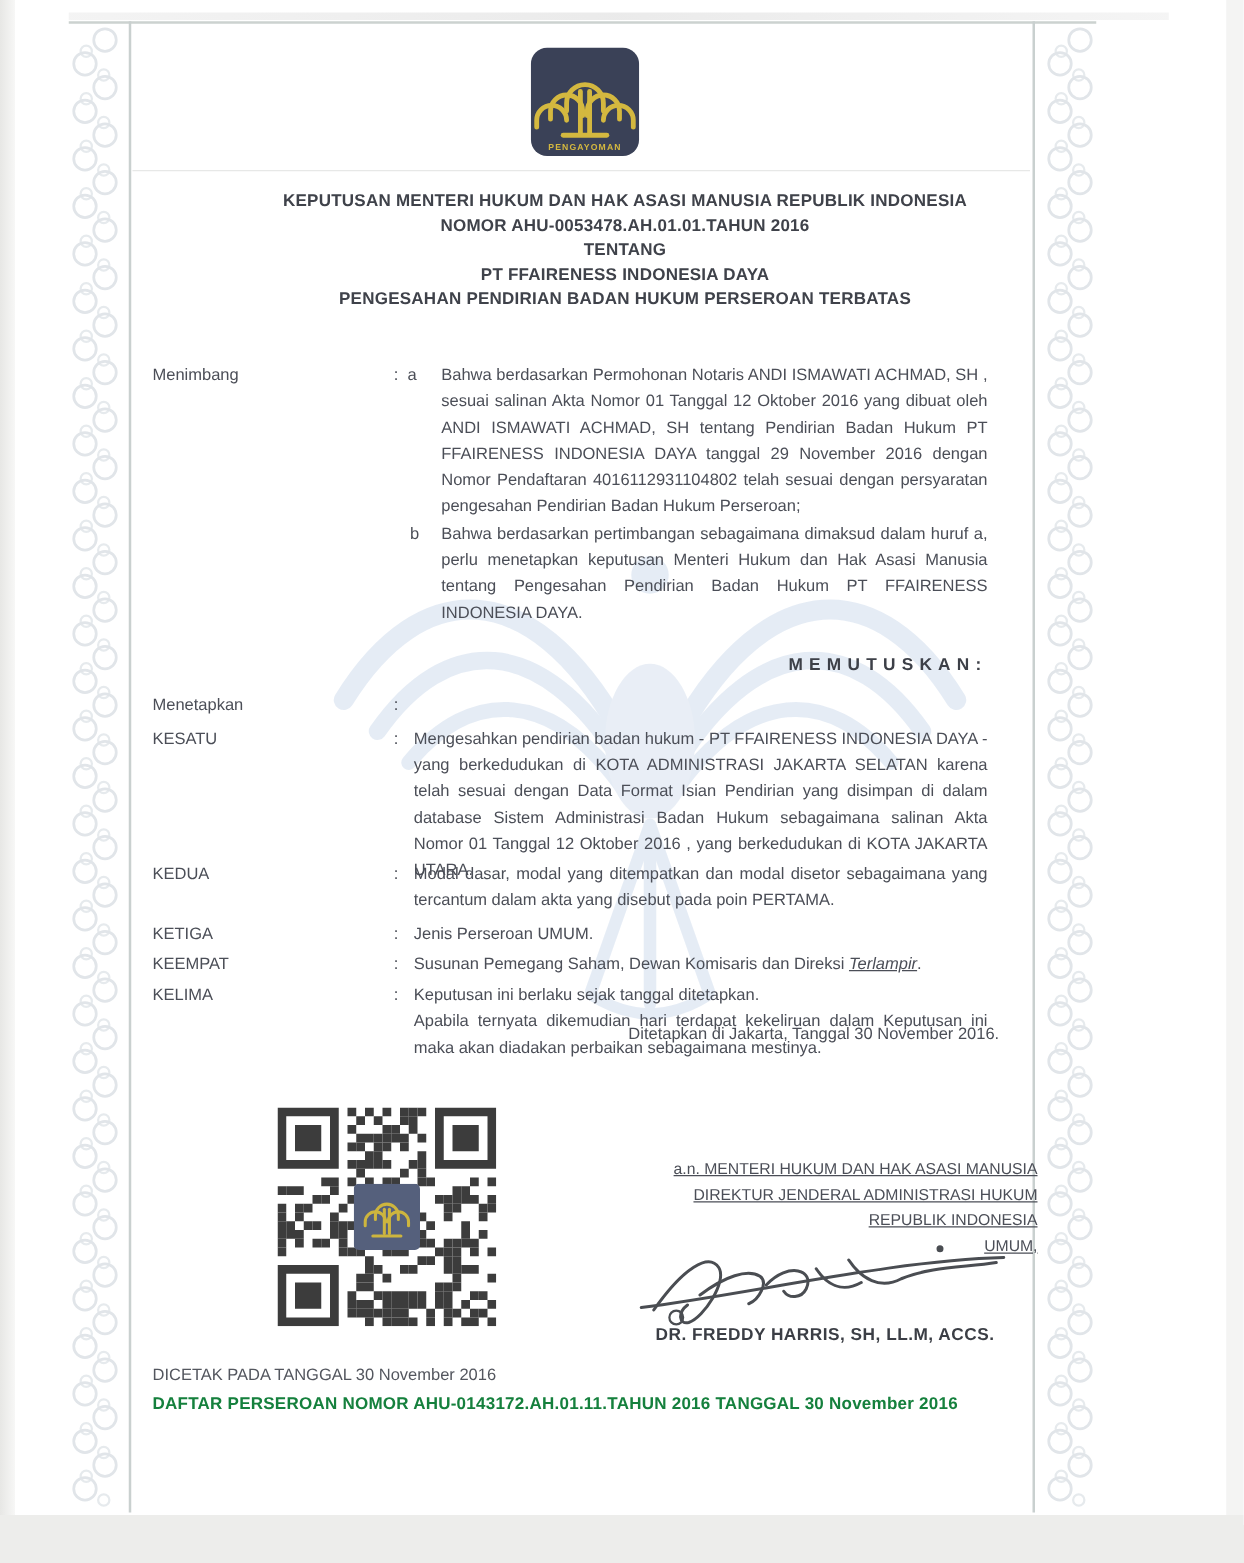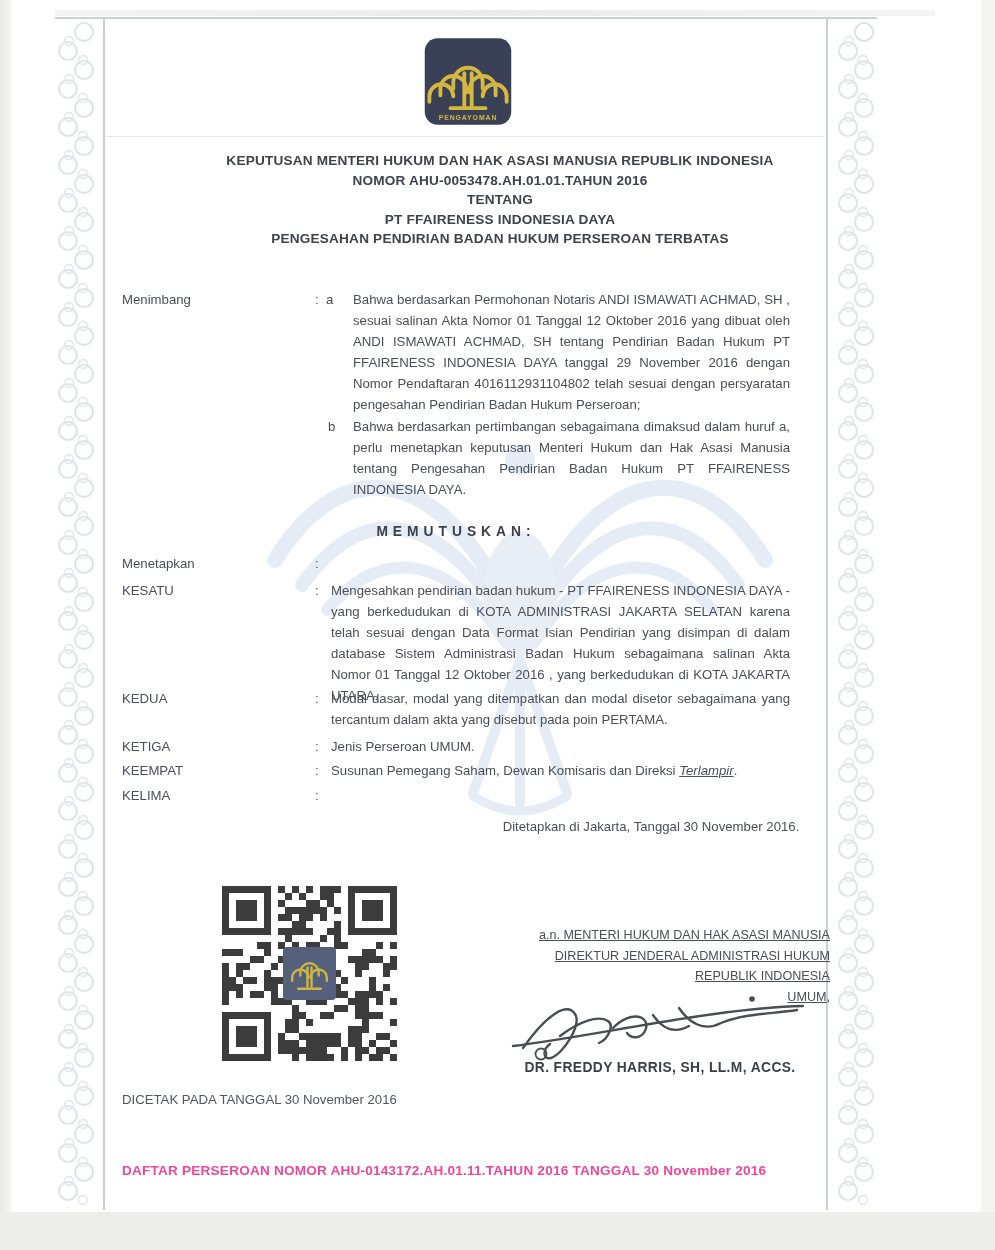--- a/index.html
+++ b/index.html
@@ -42,36 +42,36 @@
   .title-block div { letter-spacing:.2px; }
 
   .row { position:absolute; left:122px; width:668px; display:flex; align-items:flex-start; }
   .lbl { width:193px; flex:none; }
   .mk  { width:38px; flex:none; white-space:pre; }
   .mk-b { padding-left:13px; }
   .colon { width:16px; flex:none; }
   .para { flex:1; text-align:justify; }
   .para-l { flex:1; }
 
-  .memutuskan { position:absolute; left:122px; top:524px; width:668px; text-align:center;
+  .memutuskan { position:absolute; left:122px; top:524px; width:668px; text-align:right;
                 font-weight:bold; color:#3d4048; font-size:13.8px; letter-spacing:5px; }
 
   .ditetapkan { position:absolute; left:495px; top:816px; width:312px; text-align:center; }
 
   .qr-wrap { position:absolute; left:222px; top:886px; width:175px; height:175px; }
   .qr-logo { position:absolute; left:61px; top:61px; width:53px; height:53px; }
 
   .an-block { position:absolute; left:470px; top:925px; width:360px; text-align:right;
               font-size:12.6px; line-height:20.5px; color:#4b4e57;text-decoration:underline; }
   .sig-svg { position:absolute; left:505px; top:988px; width:305px; height:74px; }
   .signer { position:absolute; left:480px; top:1060px; width:360px; text-align:center;
             font-weight:bold; font-size:13.8px; color:#3b3e45; letter-spacing:.4px; }
 
   .footer1 { position:absolute; left:122px; top:1092px; font-size:13.2px; color:#53565e; }
-  .footer2 { position:absolute; left:122px; top:1115px; font-size:13.6px; font-weight:bold; color:#ec4899; letter-spacing:.2px;margin-top:48px; }
+  .footer2 { position:absolute; left:122px; top:1115px; font-size:13.6px; font-weight:bold; color:#15803d; letter-spacing:.2px; }
 </style>
 </head>
 <body>
 
 <div class="page">
 
   <div class="edge-left"></div>
   <div class="edge-right"></div>
   <div class="edge-bottom"></div>
   <div class="top-band"></div>
@@ -415,20 +415,24 @@
 
   <div class="row t" style="top:760px">
     <div class="lbl">KEEMPAT</div>
     <div class="colon">:</div>
     <div class="para-l"><span>Susunan Pemegang Saham, Dewan Komisaris dan Direksi </span><span class="italic">Terlampir</span><span>.</span></div>
   </div>
 
   <div class="row t" style="top:785px">
     <div class="lbl">KELIMA</div>
     <div class="colon">:</div>
+    <div class="para-l">
+      <div>Keputusan ini berlaku sejak tanggal ditetapkan.</div>
+      <div class="para">Apabila ternyata dikemudian hari terdapat kekeliruan dalam Keputusan ini maka akan diadakan perbaikan sebagaimana mestinya.</div>
+    </div>
   </div>
 
   <div class="ditetapkan t">Ditetapkan di Jakarta, Tanggal 30 November 2016.</div>
 
   <div class="qr-wrap">
     <svg id="qr-svg" width="175" height="175" viewBox="0 0 175 175">
         <rect x="56" y="0" width="7" height="7" fill="#3c3c3c"></rect>
         <rect x="70" y="0" width="7" height="7" fill="#3c3c3c"></rect>
         <rect x="84" y="0" width="7" height="7" fill="#3c3c3c"></rect>
         <rect x="98" y="0" width="7" height="7" fill="#3c3c3c"></rect>

